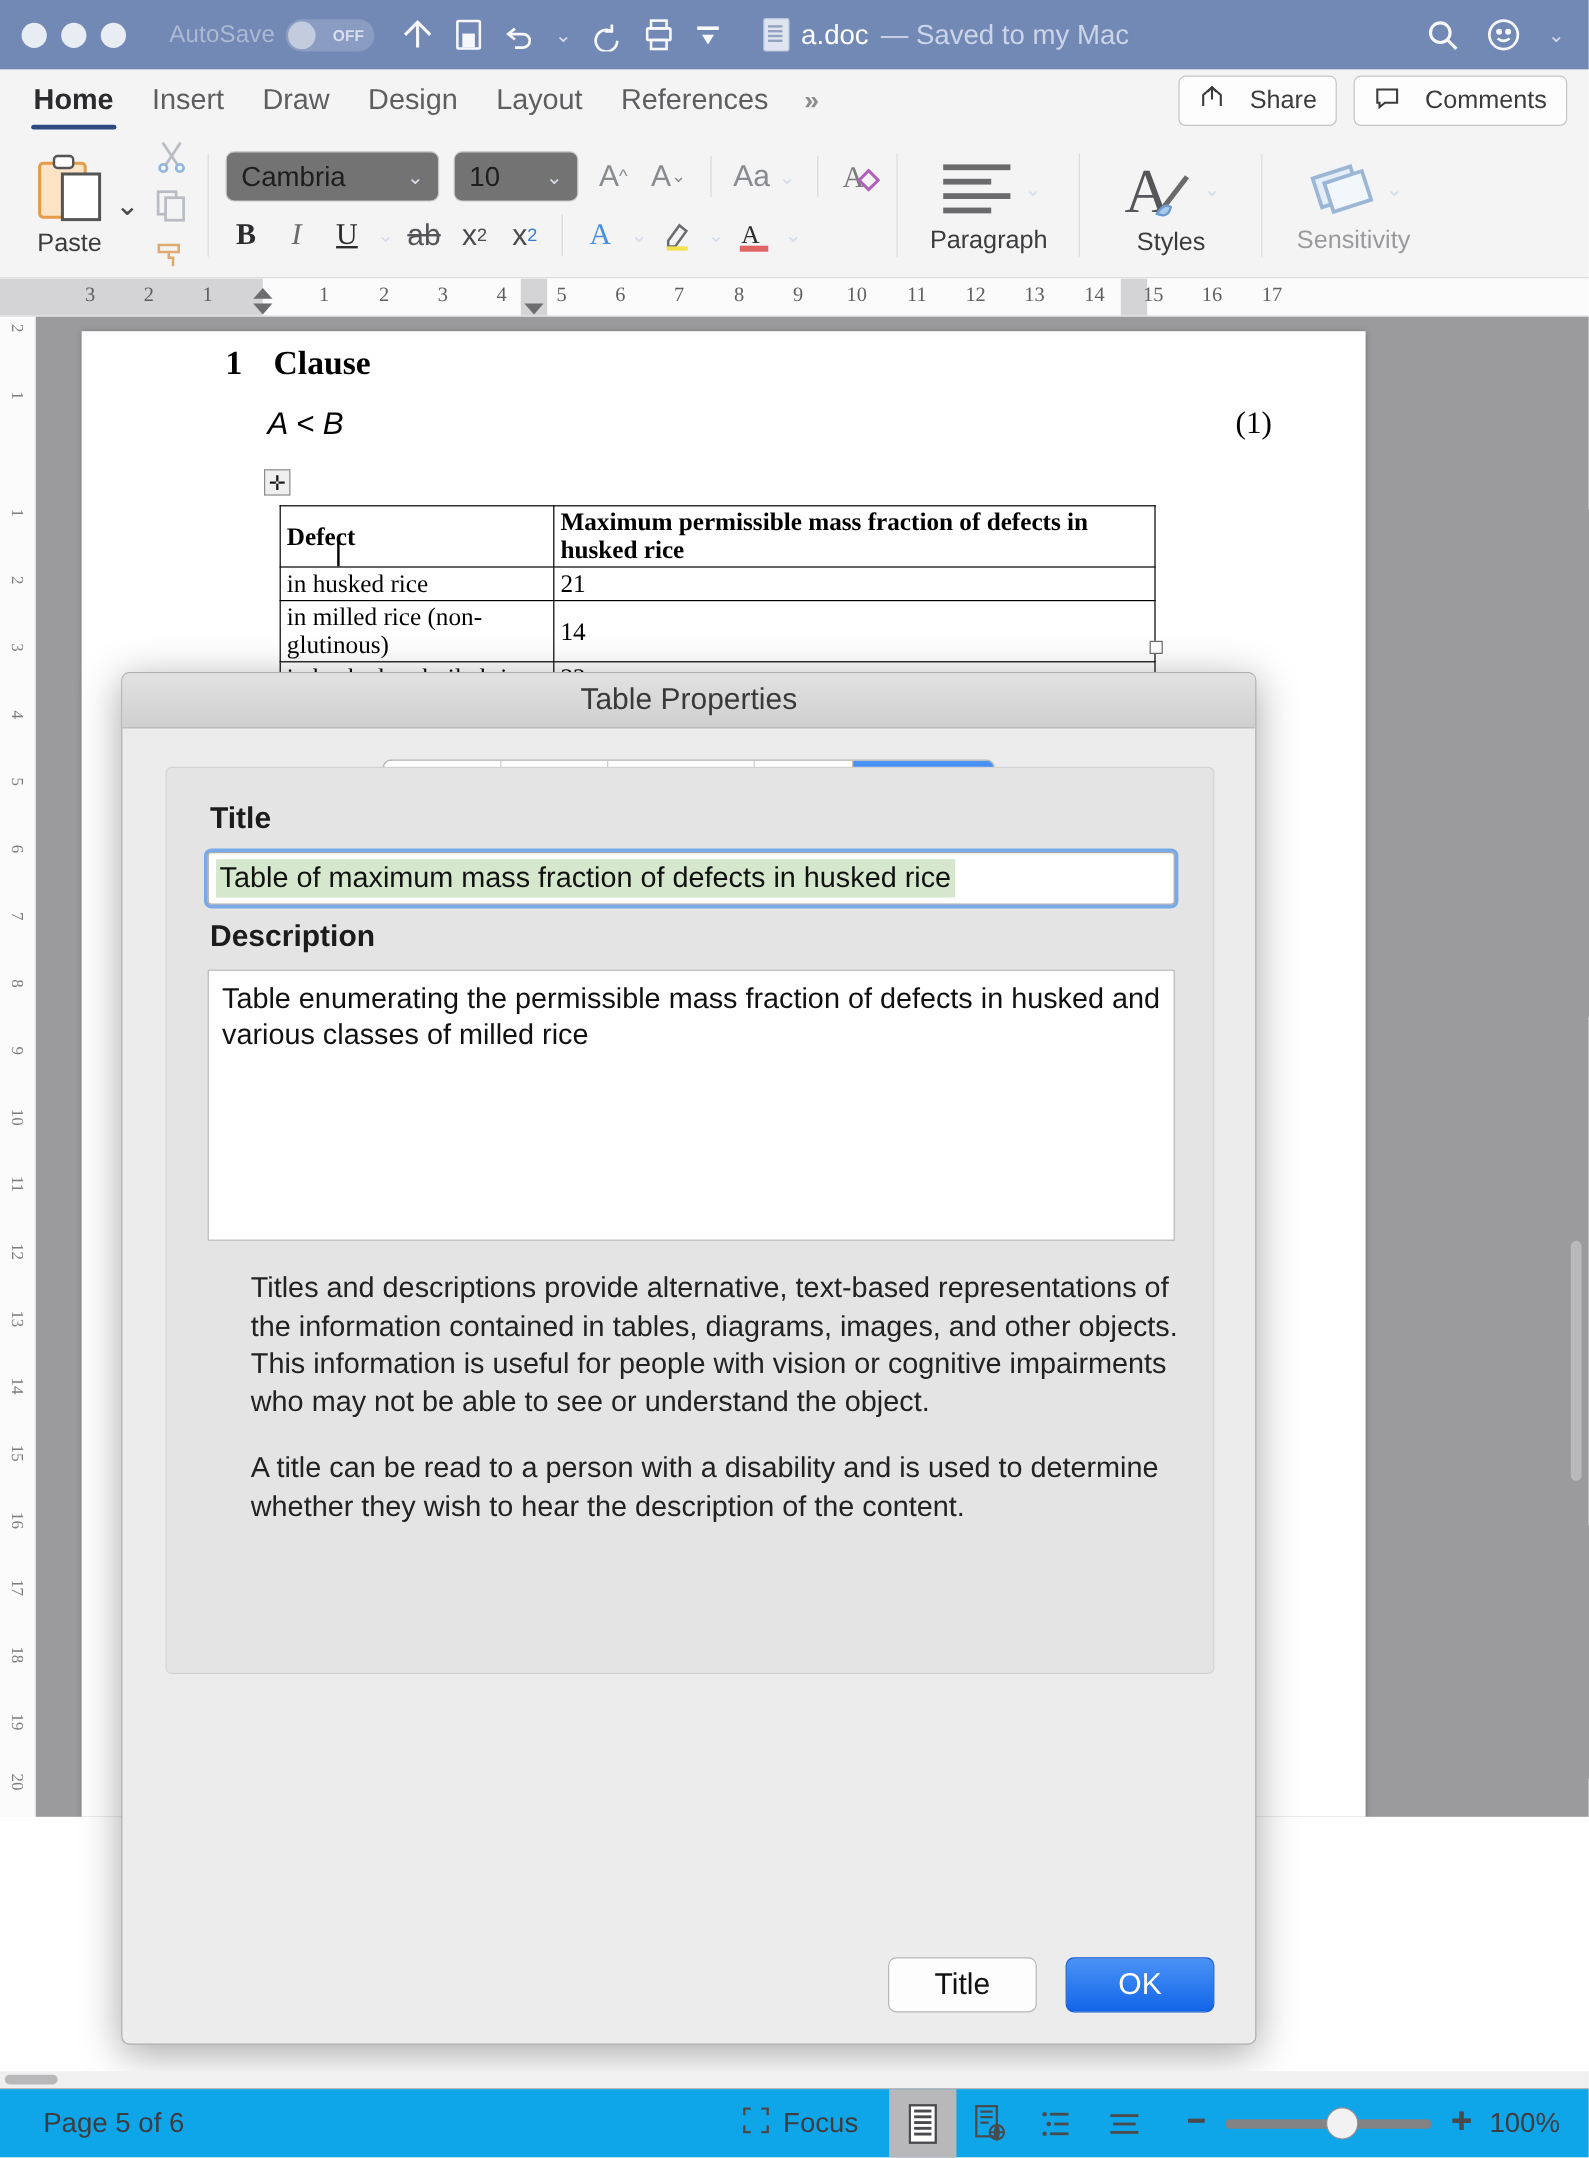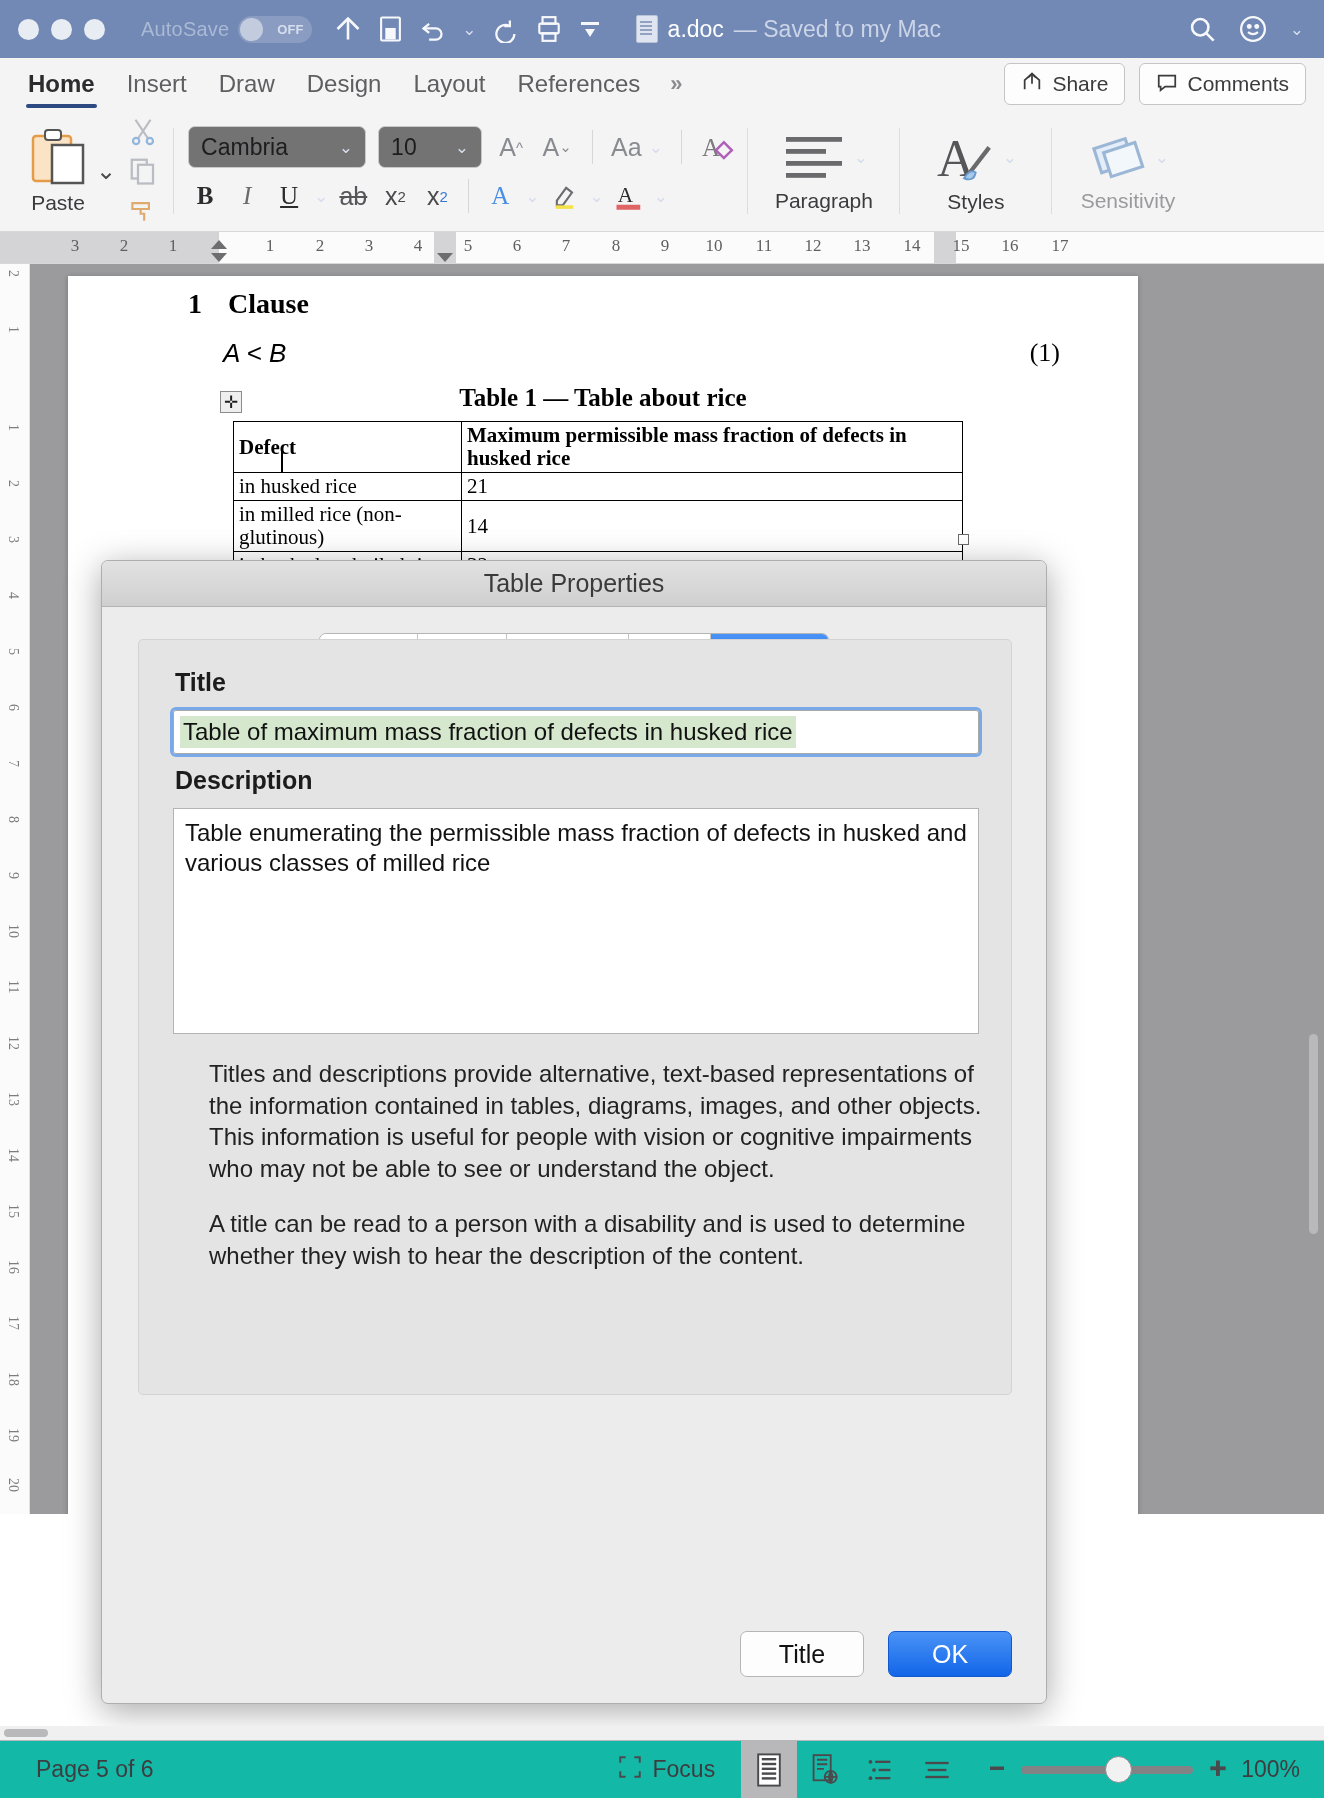--- a/index.html
+++ b/index.html
@@ -64,21 +64,21 @@
   .rtab.active { color: #2b2b2d; font-weight: bold; }
   .rtab.active:after {
     content: ""; position: absolute; left: 14px; right: 14px; bottom: 2px;
     height: 4px; background: #2e4a82; border-radius: 2px;
   }
   .rtab.first { margin-left: 12px; }
   .overflow-chev { color: #8b8b8e; font-size: 22px; padding: 0 14px; font-weight: bold; }
   .ribbon-right { margin-left: auto; display: flex; gap: 14px; margin-right: 18px; }
   .pillbtn {
     border: 1px solid #c5c5c8; border-radius: 6px; background: #fdfdfd;
-    height: 42px; display: flex; align-items: center; gap: 9px;
+    height: 42px; display: flex; align-items: center; gap: 20px;
     padding: 0 16px; font-size: 21px; color: #3b3b3d;
   }
 
   
   .ribbon {
     position: absolute; left: 0; top: 110px; width: 1324px; height: 122px;
     background: #f4f4f5; border-bottom: 1px solid #d8d8da;
     display: flex; align-items: flex-start;
   }
   .grp { height: 122px; display: flex; align-items: center; position: relative; }
@@ -253,21 +253,21 @@
   }
   .dbtn.cancel { background: #fdfdfd; border: 1px solid #b6b6b6; color: #111; }
   .dbtn.ok {
     background: linear-gradient(#4a93f6, #1265e8); border: 1px solid #1259cf; color: #fff;
     min-width: 124px;
   }
 
   
   .statusbar {
     position: absolute; left: 0; bottom: 0; width: 1324px; height: 58px;
-    background: #14b8a6; border-top: 1px solid #b8b8ba;
+    background: #0ea5e9; border-top: 1px solid #b8b8ba;
     display: flex; align-items: center;
   }
   .pagecount { margin-left: 36px; font-size: 23px; color: #3d3d40; }
   .sb-center { margin-left: auto; display: flex; align-items: center; }
   .focusbtn { display: flex; align-items: center; gap: 10px; font-size: 23px; color: #3d3d40; }
   .viewbtn {
     width: 56px; height: 58px; display: flex; align-items: center; justify-content: center;
   }
   .viewbtn.sel { background: #b8b8bb; }
   .zoomrow { display: flex; align-items: center; gap: 14px; margin-left: 22px; }
@@ -605,21 +605,20 @@
   <div class="docarea">
     <div class="page">
 
       <div class="doc-h1">
         <span class="num">1</span><span>Clause</span>
       </div>
 
       <div class="doc-formula">A &lt; B</div>
       <div class="doc-eqnum">(1)</div>
 
-      <div class="tbl-caption">Table 1 — Table about rice</div>
       <div class="tbl-handle">✛</div>
 
       <table class="doc-table">
         <tbody>
             <tr class="hdr">
           <td class="c1">Defect</td>
           <td>Maximum permissible mass fraction of defects in husked rice</td>
         </tr>
         <tr>
           <td class="c1">in husked rice</td>

